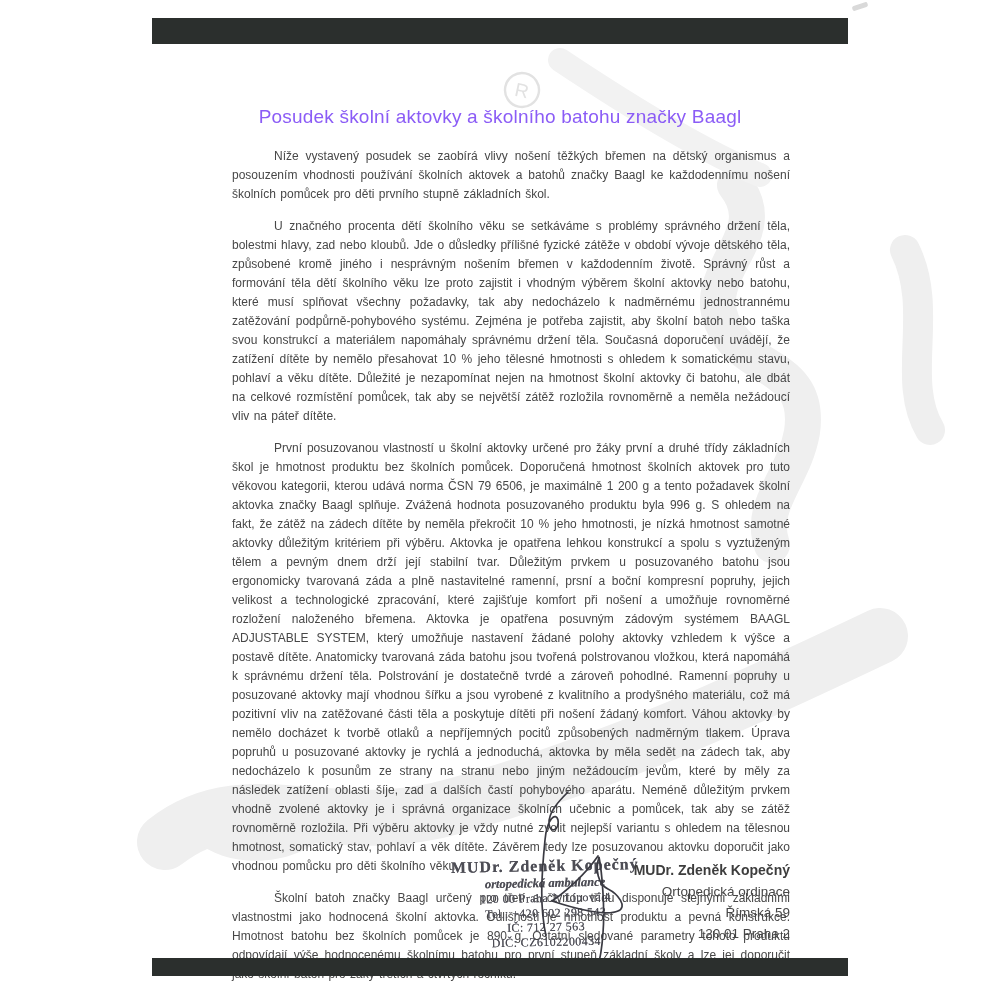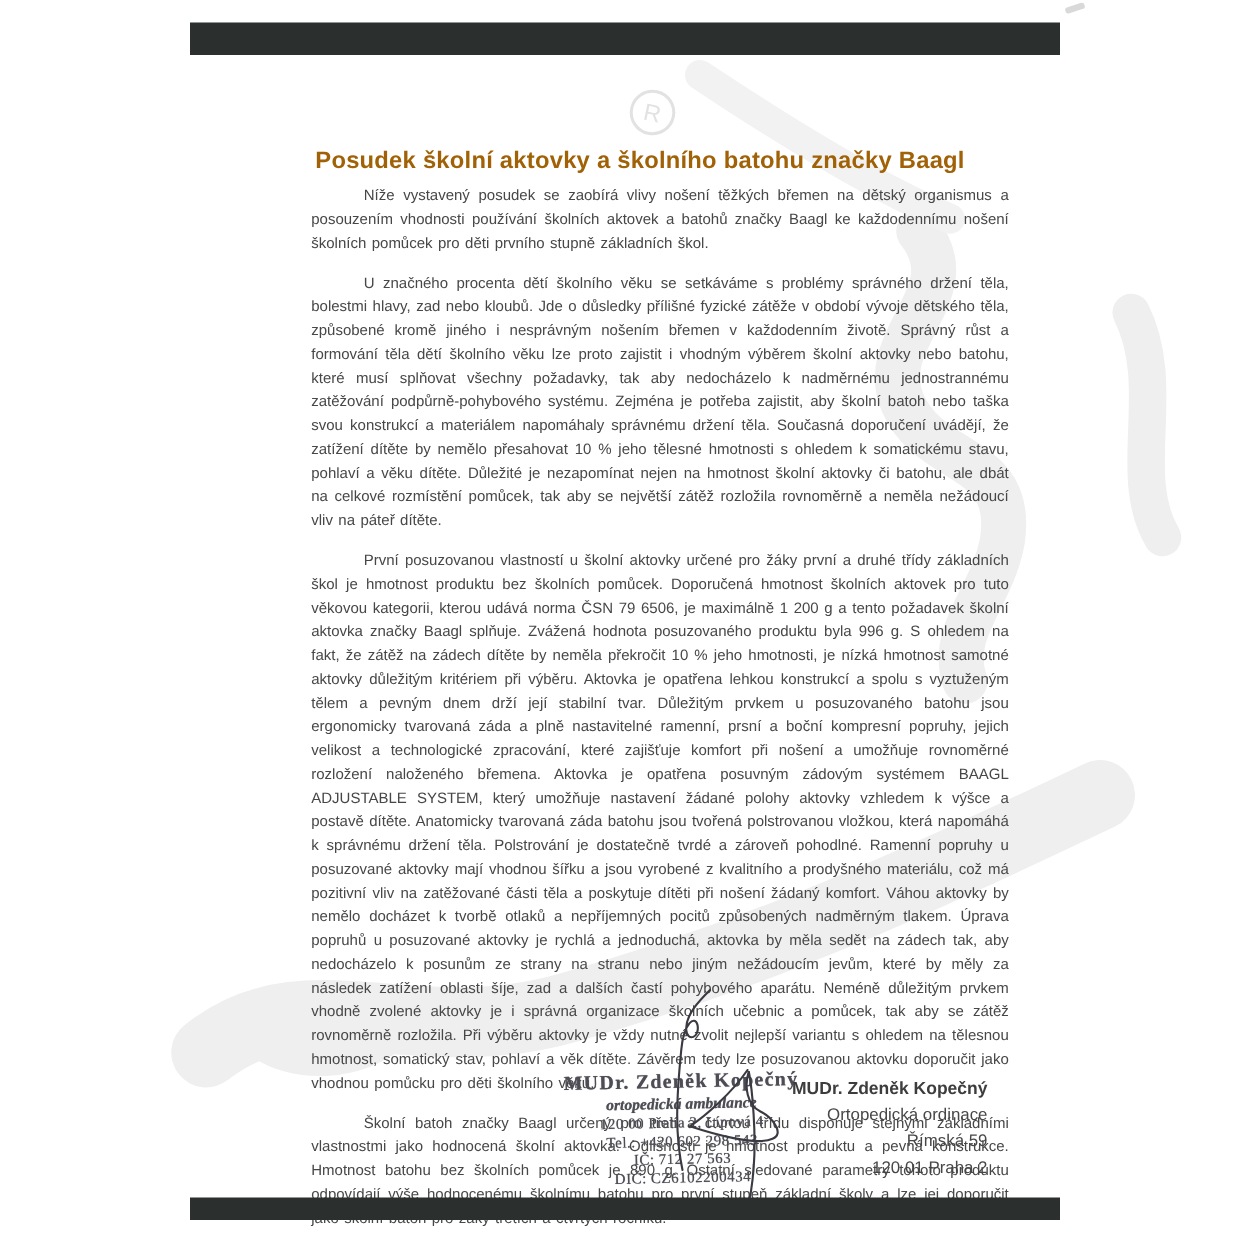--- a/index.html
+++ b/index.html
@@ -22,30 +22,30 @@
     position:absolute;top:4px;left:852px;width:16px;height:5px;
     background:#d9d9d9;transform:rotate(-18deg);border-radius:2px;
   }
   .watermark{
     position:absolute;top:0;left:0;width:1000px;height:1000px;
     pointer-events:none;
   }
   .doc-title{
     position:absolute;
     left:152px;width:696px;top:106px;
-    margin:12px;
+    margin:0;
     text-align:center;
     font-size:19px;
-    font-weight:bold;
+    font-weight:normal;
     letter-spacing:.2px;
-    color:#a16207;
+    color:#8b5cf6;
   }
   .content{
     position:absolute;
-    left:232px;top:147px;width:558px;margin-left:17px;
+    left:232px;top:147px;width:558px;
   }
   .content p{
     margin:0 0 13px 0;
     font-size:12px;
     line-height:19px;
     text-align:justify;
     text-indent:42px;
     color:#474747;
     word-spacing:1px;
   }

